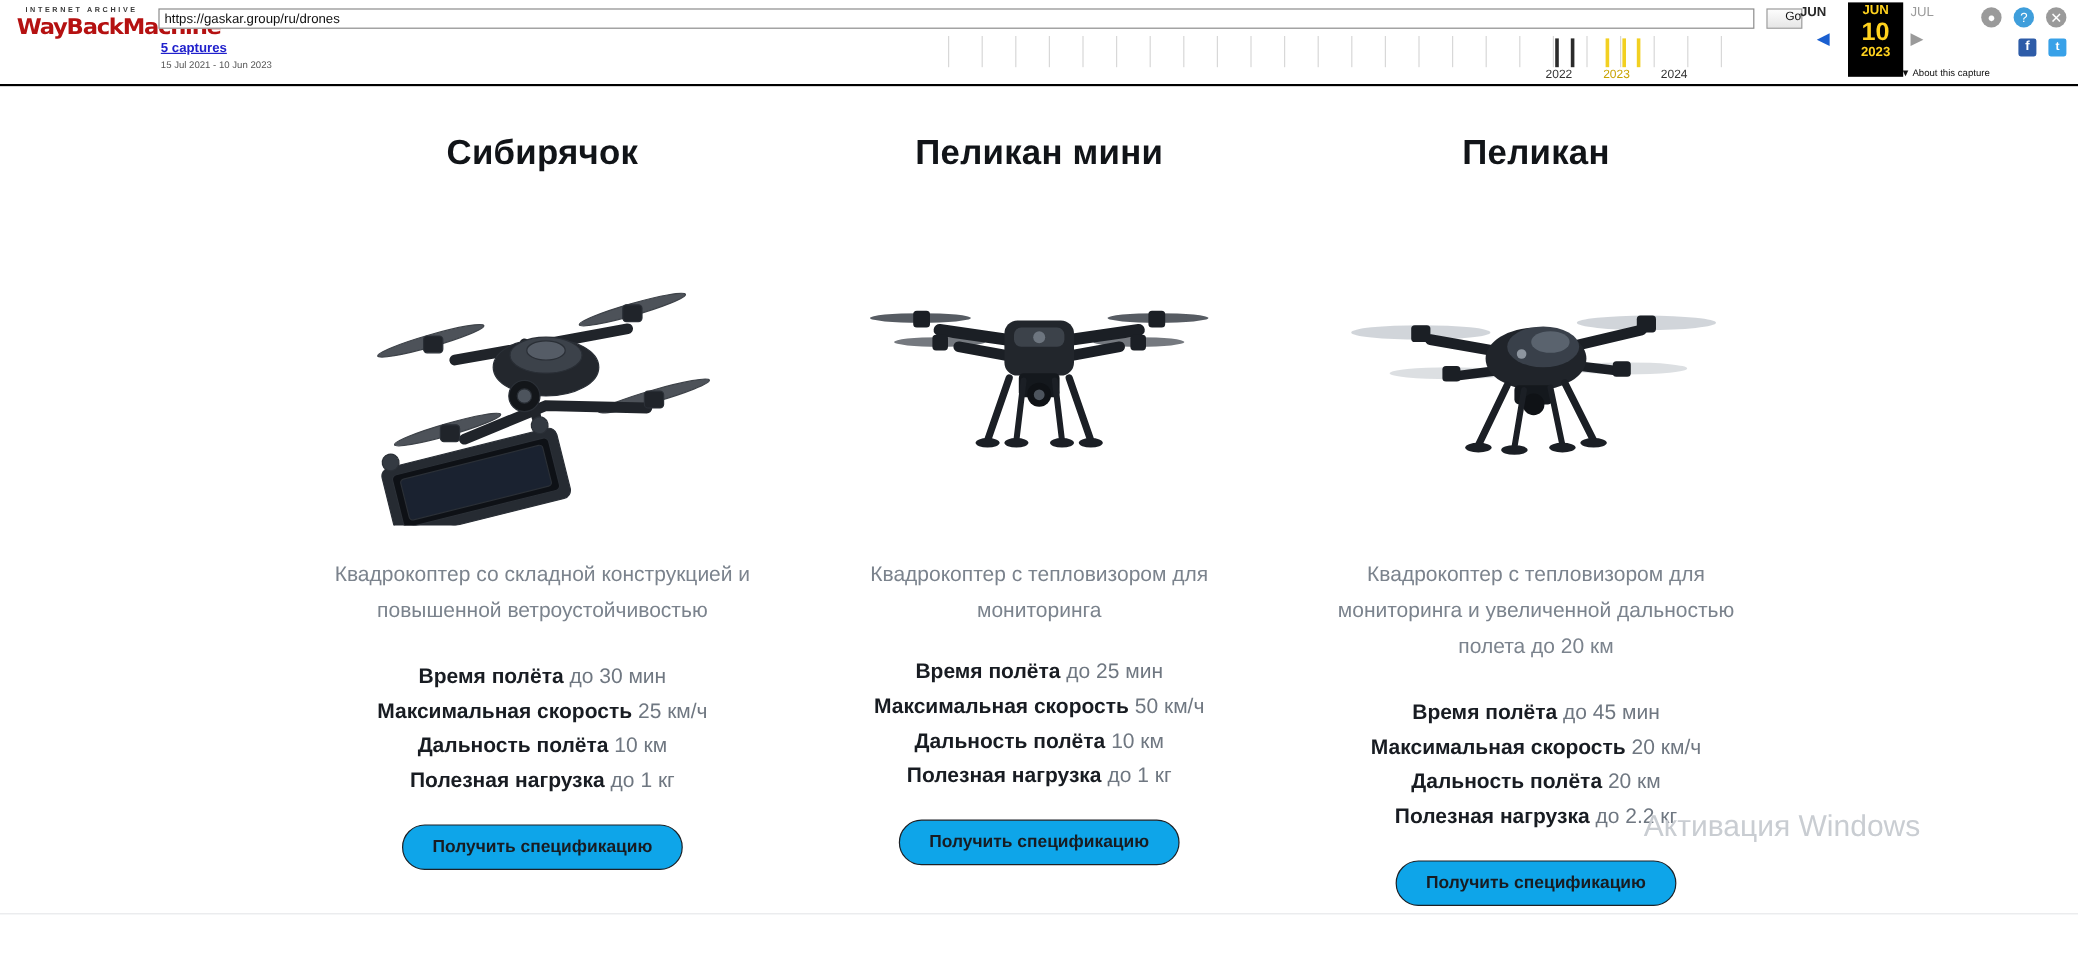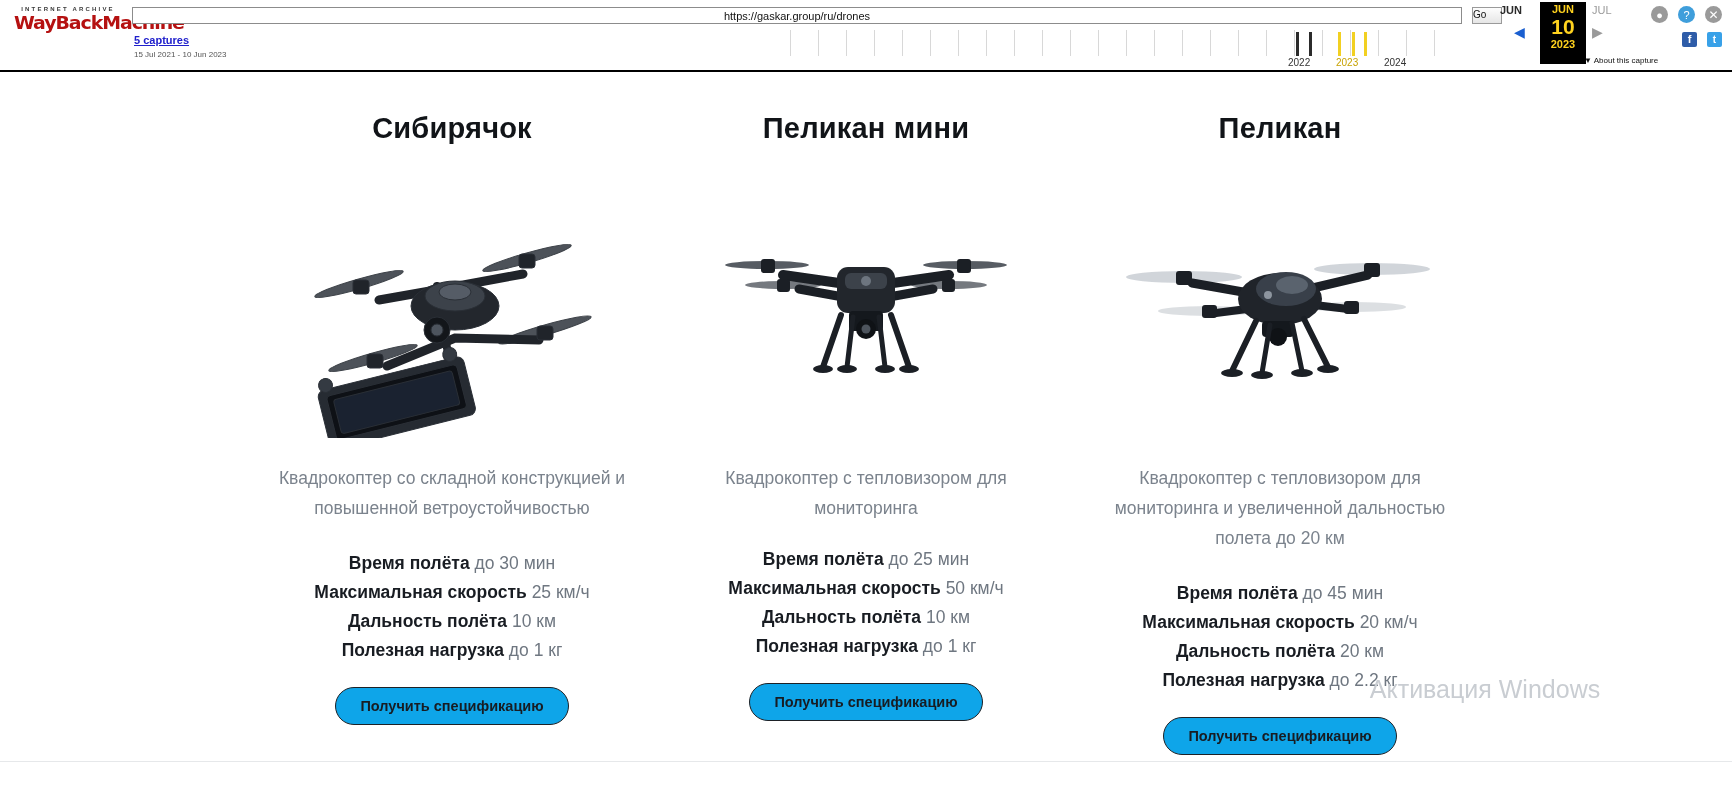--- a/index.html
+++ b/index.html
@@ -47,32 +47,31 @@
     position: absolute;
     left: 132px; top: 7px;
     width: 1330px; height: 17px;
     border: 1px solid #8c8c8c;
     background: #ffffff;
     font-size: 11px;
     color: #111;
     padding: 1px 4px;
     font-family: "Liberation Sans", sans-serif;
     outline: none;
-    text-align: center;
   }
   .wb-go {
     position: absolute;
     left: 1472px; top: 7px;
     width: 30px; height: 17px;
     font-size: 10px;
     border: 1px solid #9a9a9a;
     background: linear-gradient(#fdfdfd,#e6e6e6);
     color: #111;
     line-height: 14px;
-    text-align: left;
+    text-align: right;
     cursor: pointer;
   }
   .wb-captures {
     position: absolute;
     left: 134px; top: 34px;
     font-size: 11px;
     color: #2020cc;
     text-decoration: underline;
     cursor: pointer;
     font-weight: bold;

